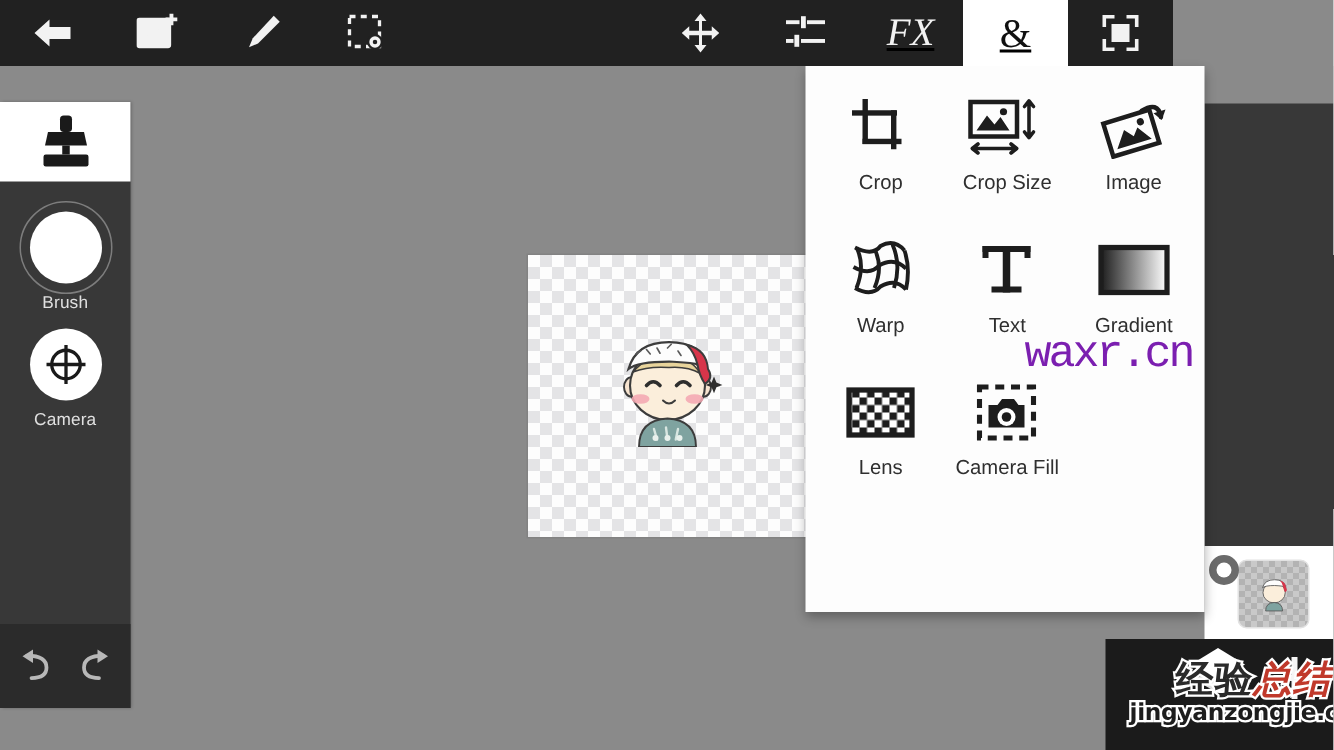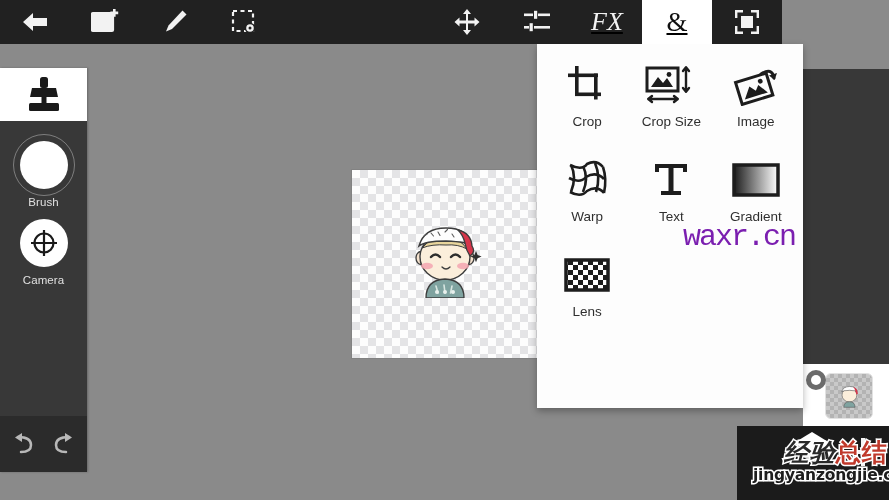--- a/index.html
+++ b/index.html
@@ -318,22 +318,22 @@
   }
   #wm-cn {
     font-family: "DejaVu Sans", sans-serif;
     font-size: 25px;
     font-weight: bold;
     line-height: 1;
     letter-spacing: 1px;
     -webkit-text-stroke: 3px #ffffff;
     paint-order: stroke fill;
   }
-  #wm-cn .c-dark { color: #2a2a2a; font-style: italic; }
-  #wm-cn .c-red { color: #c0392b; }
+  #wm-cn .c-dark { color: #2a2a2a; }
+  #wm-cn .c-red { color: #c0392b; font-style: italic; }
   #wm-url {
     font-family: "DejaVu Sans", sans-serif;
     font-size: 15.5px;
     font-weight: bold;
     color: #1d1d1d;
     line-height: 1;
     margin-top: 3px;
     letter-spacing: -0.2px;
     -webkit-text-stroke: 3px #ffffff;
     paint-order: stroke fill;
@@ -607,20 +607,31 @@
               </pattern>
             </defs>
             <rect x="3" y="5" width="42" height="30" fill="url(#checkPat)"></rect>
             <rect x="3" y="5" width="42" height="30" fill="none" stroke="#1d1d1d" stroke-width="3.5"></rect>
           </svg>
         </div>
         <div class="mi-label">Lens</div>
       </div>
 
 
+      <div class="menu-item">
+        <div class="mi-icon">
+          <svg width="44" height="42" viewBox="0 0 44 42">
+            <path d="M4 4 H40 V38 H4 Z" fill="none" stroke="#1d1d1d" stroke-width="3.4" stroke-dasharray="6 4.5"></path>
+            <path d="M10 16 H16 L19 12 H27 L30 16 H34 V31 H10 Z" fill="#1d1d1d"></path>
+            <circle cx="22" cy="24" r="6" fill="#ffffff"></circle>
+            <circle cx="22" cy="24" r="3.2" fill="#1d1d1d"></circle>
+          </svg>
+        </div>
+        <div class="mi-label">Camera Fill</div>
+      </div>
 
     </div>
   </div>
 
   <div id="wm-purple">
     <div class="txt">waxr.cn</div>
   </div>
 
   <div id="wm-bottom">
     <div id="wm-cn">

